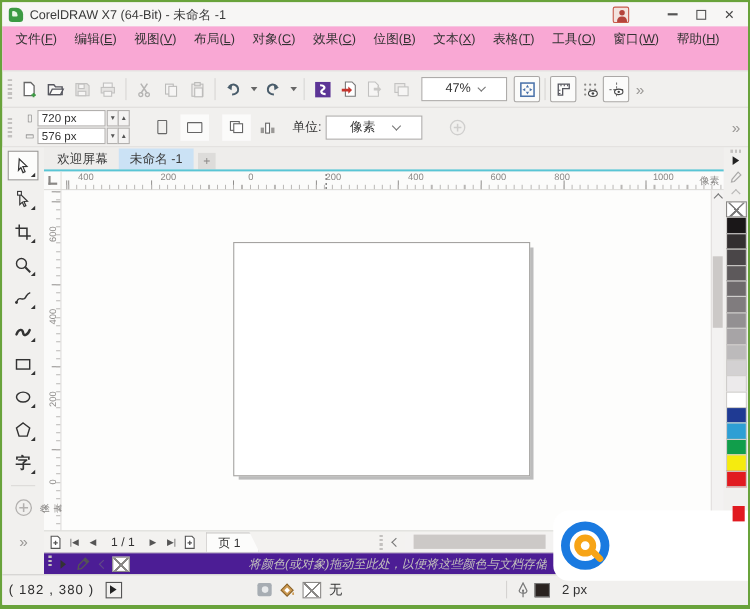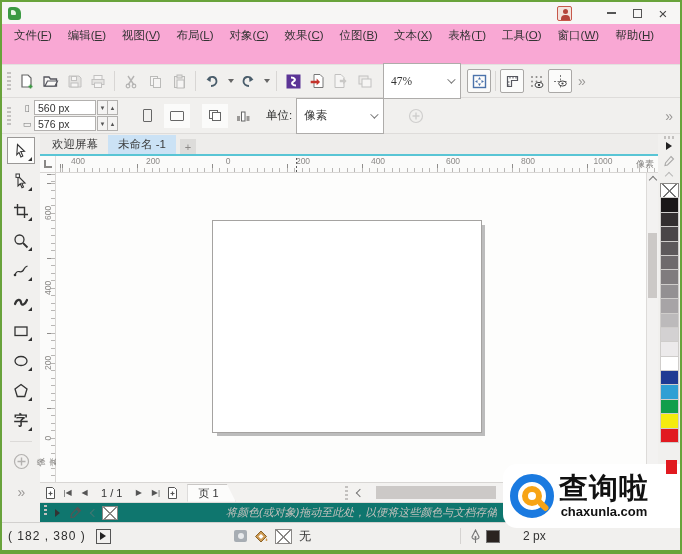--- a/index.html
+++ b/index.html
@@ -28,21 +28,21 @@
   .menubar{ min-height:40px; display:flex; flex-wrap:wrap; align-content:flex-start; padding:2px 4px 0 4px; background:#f9a8d4; }
   .menu-item{ padding:2px 8px 3px 8px; height:19px; white-space:nowrap; cursor:default; }
   .menu-item u{ text-decoration:underline; }
   
   .toolbar{ height:33px; border-top:1px solid #e3e1df; display:flex; align-items:center; padding:0 2px; position:relative;}
   .drag-dots{ width:4px; height:18px; margin:0 3px; background:repeating-linear-gradient(to bottom,#c3c1bf 0 2px,transparent 2px 4px); }
   .tb-btn{ width:24px; height:24px; display:flex; align-items:center; justify-content:center; border:1px solid transparent; border-radius:2px; position:relative;}
   .tb-btn.disabled{ opacity:.38; }
   .tb-sep{ width:1px; height:20px; background:#d8d6d4; margin:0 4px; }
   .tb-caret{ width:0;height:0;border-left:3px solid transparent;border-right:3px solid transparent;border-top:4px solid #666; margin-left:1px;}
-  .combo{ display:flex; align-items:center; justify-content:space-between; background:#fff; border:1px solid #aeacaa; height:36px; padding:0 7px;font-family:Liberation Serif, serif; }
+  .combo{ display:flex; align-items:center; justify-content:space-between; background:#fff; border:1px solid #aeacaa; height:22px; padding:0 21px; }
   .combo .chev-down{ margin-left:6px; }
   .chev{ width:6px; height:6px; border-right:1.5px solid #777; border-bottom:1.5px solid #777; display:inline-block; }
   .chev-down{ transform:rotate(45deg) translateY(-2px); }
   .chev-up{ transform:rotate(-135deg); }
   .chev-left{ transform:rotate(135deg); }
   .overflow-chev{ color:#9a9896; font-size:14px; letter-spacing:-1px; padding:0 6px; }
   .boxed{ border:1px solid #aaa8a6; background:#fbfbfa; }
   
   .propbar{ height:36px; border-top:1px solid #dedcda; display:flex; align-items:center; padding:0 2px; }
   .size-group{ display:flex; flex-direction:column; justify-content:center; gap:1px; margin-left:8px;}
@@ -110,21 +110,21 @@
   .pagenav{ height:20px; background:#f3f2f0; border-top:1px solid #d8d6d4; display:flex; align-items:center; font-size:11px; }
   .pn-btn{ width:17px; height:17px; display:flex; align-items:center; justify-content:center; color:#555; }
   .pn-arrow{ font-size:8px; color:#555; }
   .page-indicator{ padding:0 8px; color:#333; }
   .page-tab{ height:18px; margin-left:6px; padding:0 16px 0 10px; background:#fcfcfb; border:1px solid #c9c7c5; border-bottom:none; clip-path:polygon(0 0,calc(100% - 9px) 0,100% 100%,0 100%); display:flex; align-items:center;}
   .pn-sep{ width:3px; height:14px; margin:0 4px 0 auto; background:repeating-linear-gradient(to bottom,#c3c1bf 0 2px,transparent 2px 4px);}
   .hscroll-left{ width:16px; height:17px; display:flex; align-items:center; justify-content:center;}
   .hscroll-track{ width:290px; height:15px; position:relative; background:#f3f2f1; }
   .hscroll-thumb{ position:absolute; left:8px; top:1px; width:120px; height:13px; background:#ccc9c7; }
   
-  .docpal{ height:20px; background:#0f766e; border-top:1px solid #dcdad8; display:flex; align-items:center; }
+  .docpal{ height:20px; background:#4c1d95; border-top:1px solid #dcdad8; display:flex; align-items:center; }
   .docpal .flyarr{ width:0;height:0;border-top:4px solid transparent;border-bottom:4px solid transparent;border-left:5px solid #333; margin:0 4px 0 8px;}
   .none-swatch{ width:16px; height:14px; border:1px solid #8a8886; background:
       linear-gradient(45deg,transparent 44%,#8a8886 44%,#8a8886 52%,transparent 52%),
       linear-gradient(-45deg,transparent 44%,#8a8886 44%,#8a8886 52%,transparent 52%),#fff; }
   .docpal-hint{ margin-left:108px; color:#c2c0bc; font-style:italic; font-size:11px; white-space:nowrap; overflow:hidden; }
   
   .palette{ width:22px; background:#f1f0ee; display:flex; flex-direction:column; align-items:center; padding-top:2px;}
   .pal-handle{ width:10px; height:3px; background:repeating-linear-gradient(to right,#c3c1bf 0 2px,transparent 2px 4px); margin-bottom:3px;}
   .pal-flyarr{ width:0;height:0;border-top:4px solid transparent;border-bottom:4px solid transparent;border-left:6px solid #222; margin-bottom:4px;}
   .pal-ctl{ height:13px; display:flex; align-items:center; justify-content:center; opacity:.45; margin-bottom:2px;}
@@ -157,20 +157,21 @@
   .wm-domain{ font-size:13px; font-weight:bold; color:#111; margin-top:1px; }
   svg{ display:block; }
 </style>
 </head>
 <body>
 
 <div class="window">
 
   <div class="titlebar">
     <div class="app-logo"></div>
+    <div class="title-text">CorelDRAW X7 (64-Bit) - 未命名 -1</div>
     <div class="titlebar-spacer"></div>
     <div class="user-icon"></div>
     <div class="win-btn">
         <div class="min-bar"></div>
       </div>
     <div class="win-btn">
         <div class="max-box"></div>
       </div>
     <div class="win-btn">
         <span class="close-x">×</span>
@@ -326,21 +327,21 @@
     </div>
     <div class="overflow-chev">»</div>
   </div>
 
   <div class="propbar">
     <div class="drag-dots"></div>
     <div class="size-group">
       <div class="size-row">
         <span class="size-ic">▯</span>
         <div class="size-field">
-            <span>560 px</span>
+            <span>720 px</span>
           </div>
         <div class="spin">
             <span>▼</span>
             <span>▲</span>
           </div>
       </div>
       <div class="size-row">
         <span class="size-ic">▭</span>
         <div class="size-field">
             <span>576 px</span>
@@ -481,21 +482,21 @@
           </div>
         <div class="hruler">
           <span class="runit">像素</span>
           <div class="cursor-marker"></div>
         <span class="rlabel" style="left: 22px;">400</span>
             <span class="rlabel" style="left: 97px;">200</span>
             <span class="rlabel" style="left: 172px;">0</span>
             <span class="rlabel" style="left: 247px;">200</span>
             <span class="rlabel" style="left: 322px;">400</span>
             <span class="rlabel" style="left: 397px;">600</span>
-            <span class="rlabel" style="left: 472px;">800</span>
+            <span class="rlabel" style="left: 455px;">800</span>
             <span class="rlabel" style="left: 547px;">1000</span>
           </div>
       </div>
 
       <div class="canvas-row">
         <div class="vruler">
           <span class="runit">像素</span>
         <span class="rlabel" style="top: 35px;">600</span>
             <span class="rlabel" style="top: 110px;">400</span>
             <span class="rlabel" style="top: 185px;">200</span>
@@ -618,30 +619,26 @@
       <span>无</span>
     </div>
     <div class="sb-right">
       <div class="sb-sep"></div>
       <svg width="11" height="15">
           <path d="M5.5 1 L9 8 C9 11 2 11 2 8 z" fill="none" stroke="#777" stroke-width="1.1"></path>
           <path d="M5.5 8 v6" stroke="#777" stroke-width="1.1"></path>
           <circle cx="5.5" cy="8" r="1" fill="#777"></circle>
         </svg>
       <div class="outline-swatch"></div>
-      <span style="margin-left:18px;">2 px</span>
+      <span style="margin-left:6px;">2 px</span>
     </div>
   </div>
 
   <div class="watermark">
     <div class="wm-red"></div>
     <div class="wm-logo">
       <div class="wm-ring-blue"></div>
       <div class="wm-ring-orange"></div>
       <div class="wm-tail"></div>
     </div>
-    <div class="wm-text">
-      <div class="wm-title">查询啦</div>
-      <div class="wm-domain">chaxunla.com</div>
-    </div>
   </div>
 
 </div>
 
 </body></html>

